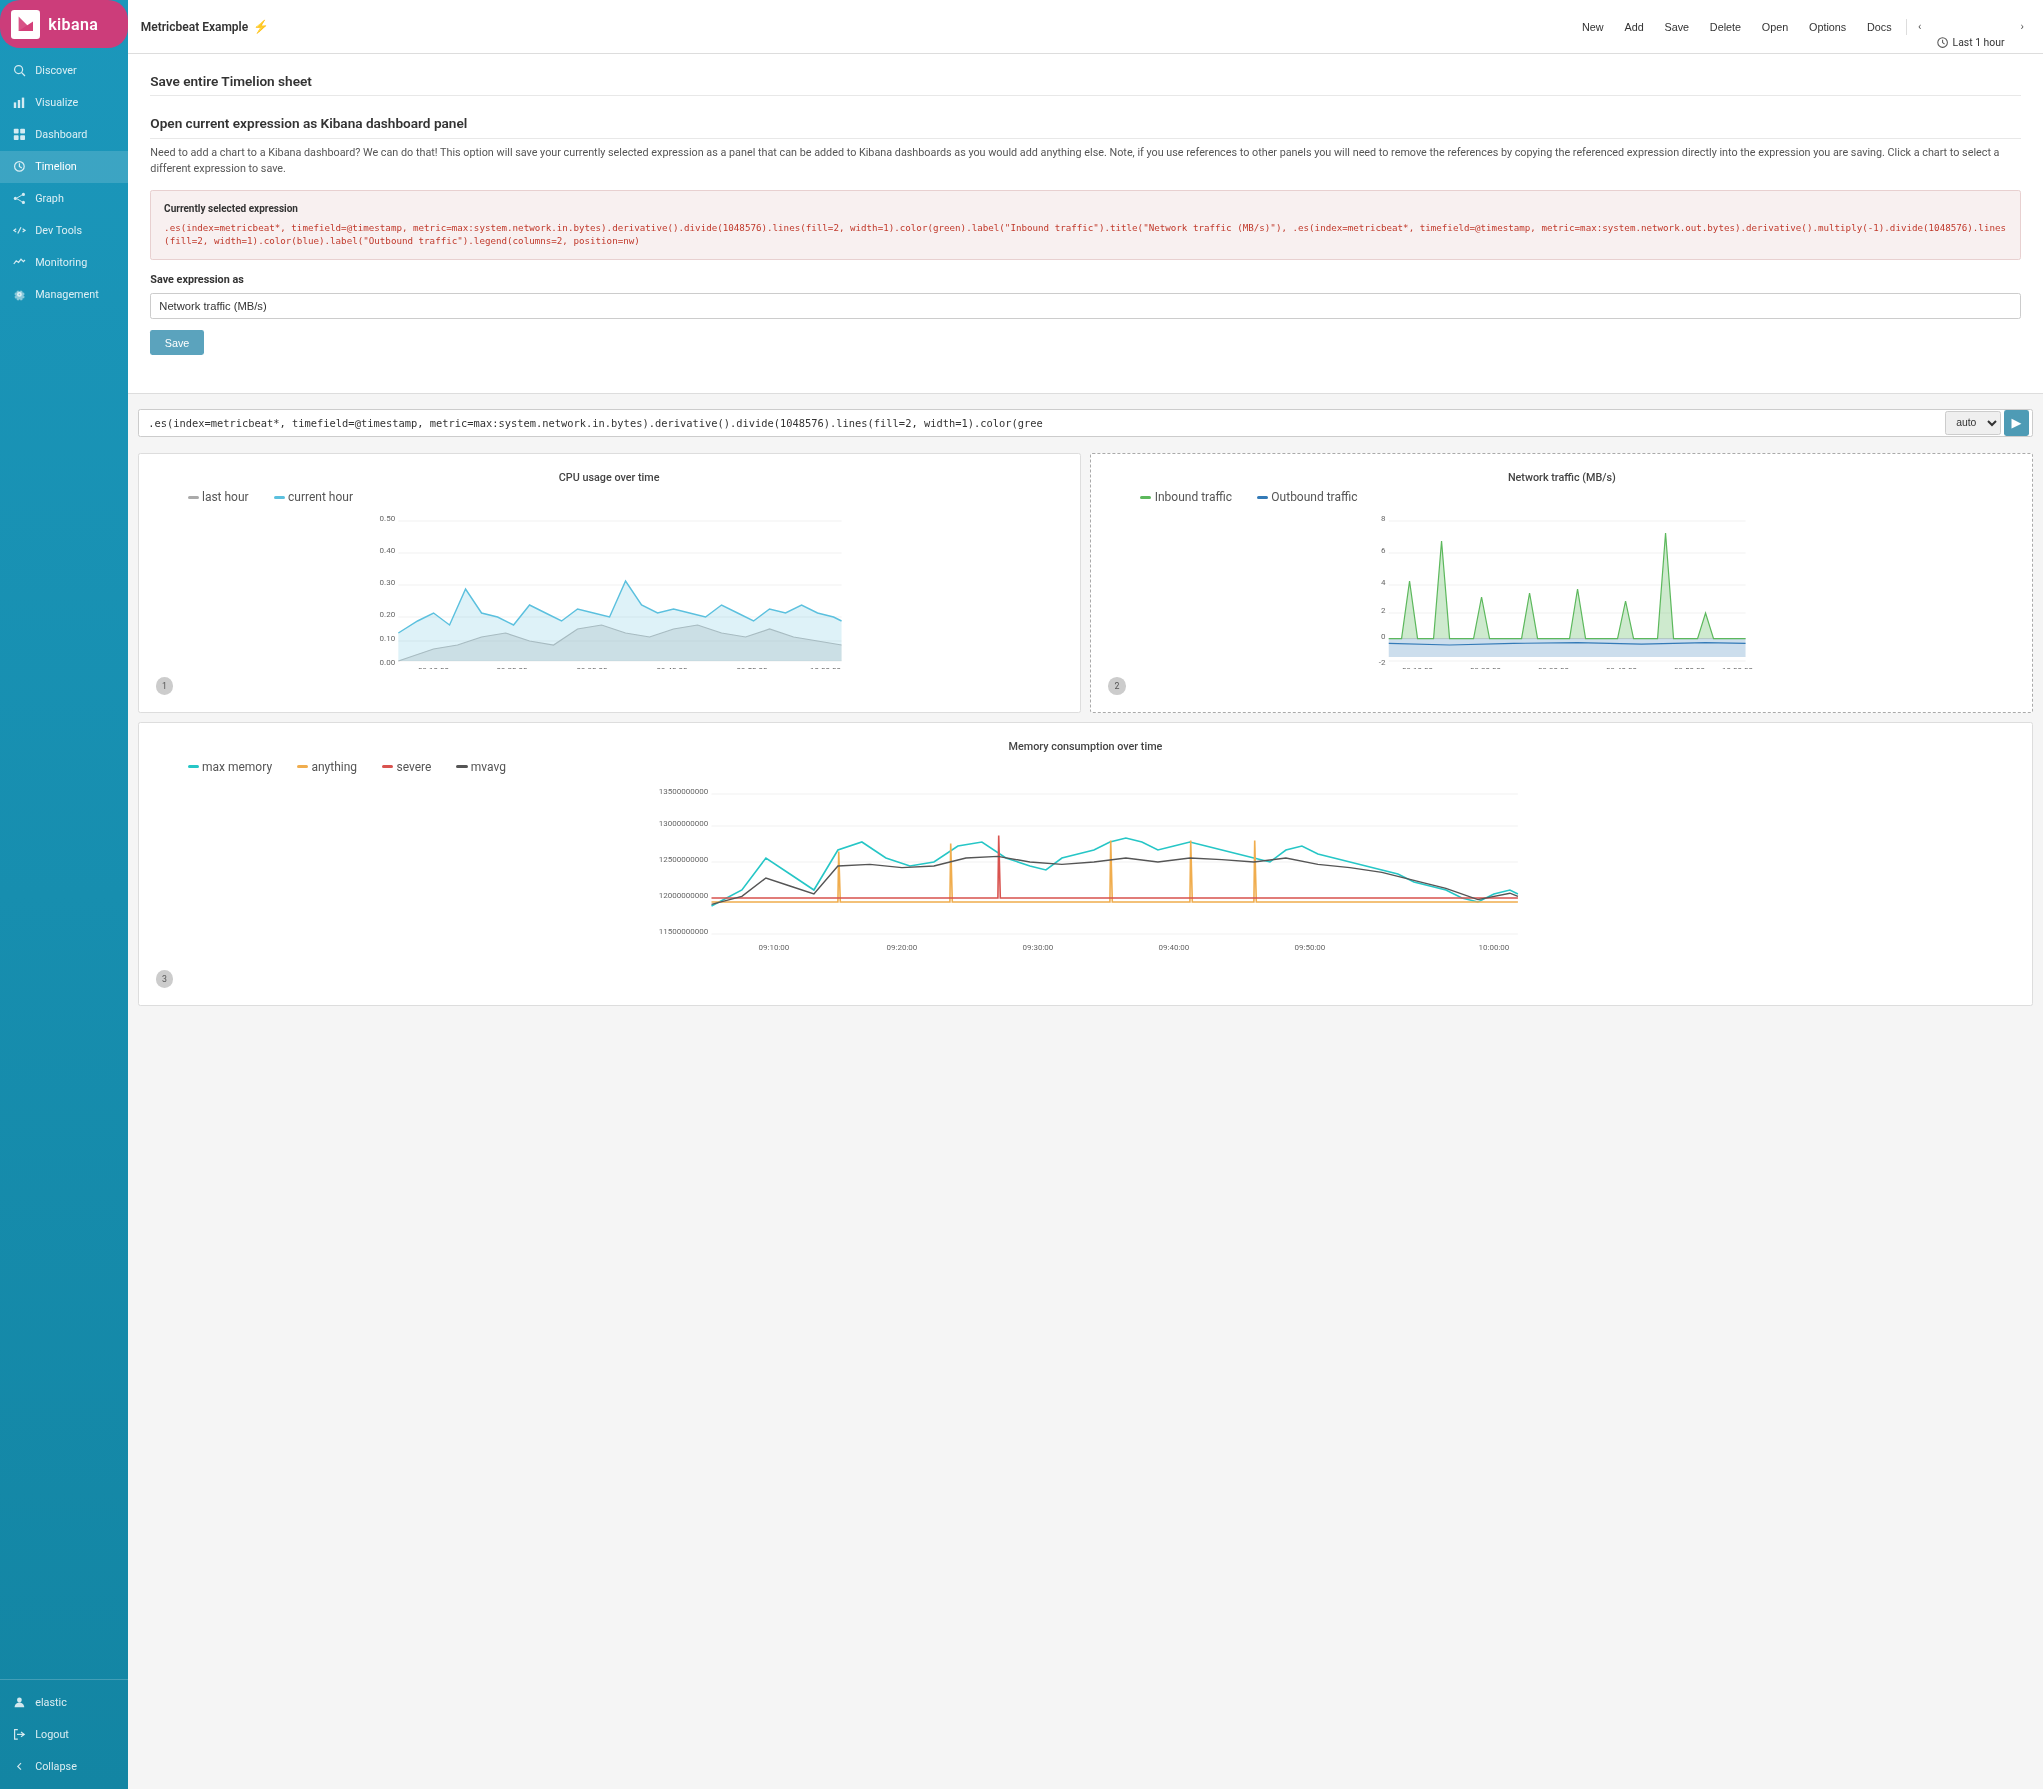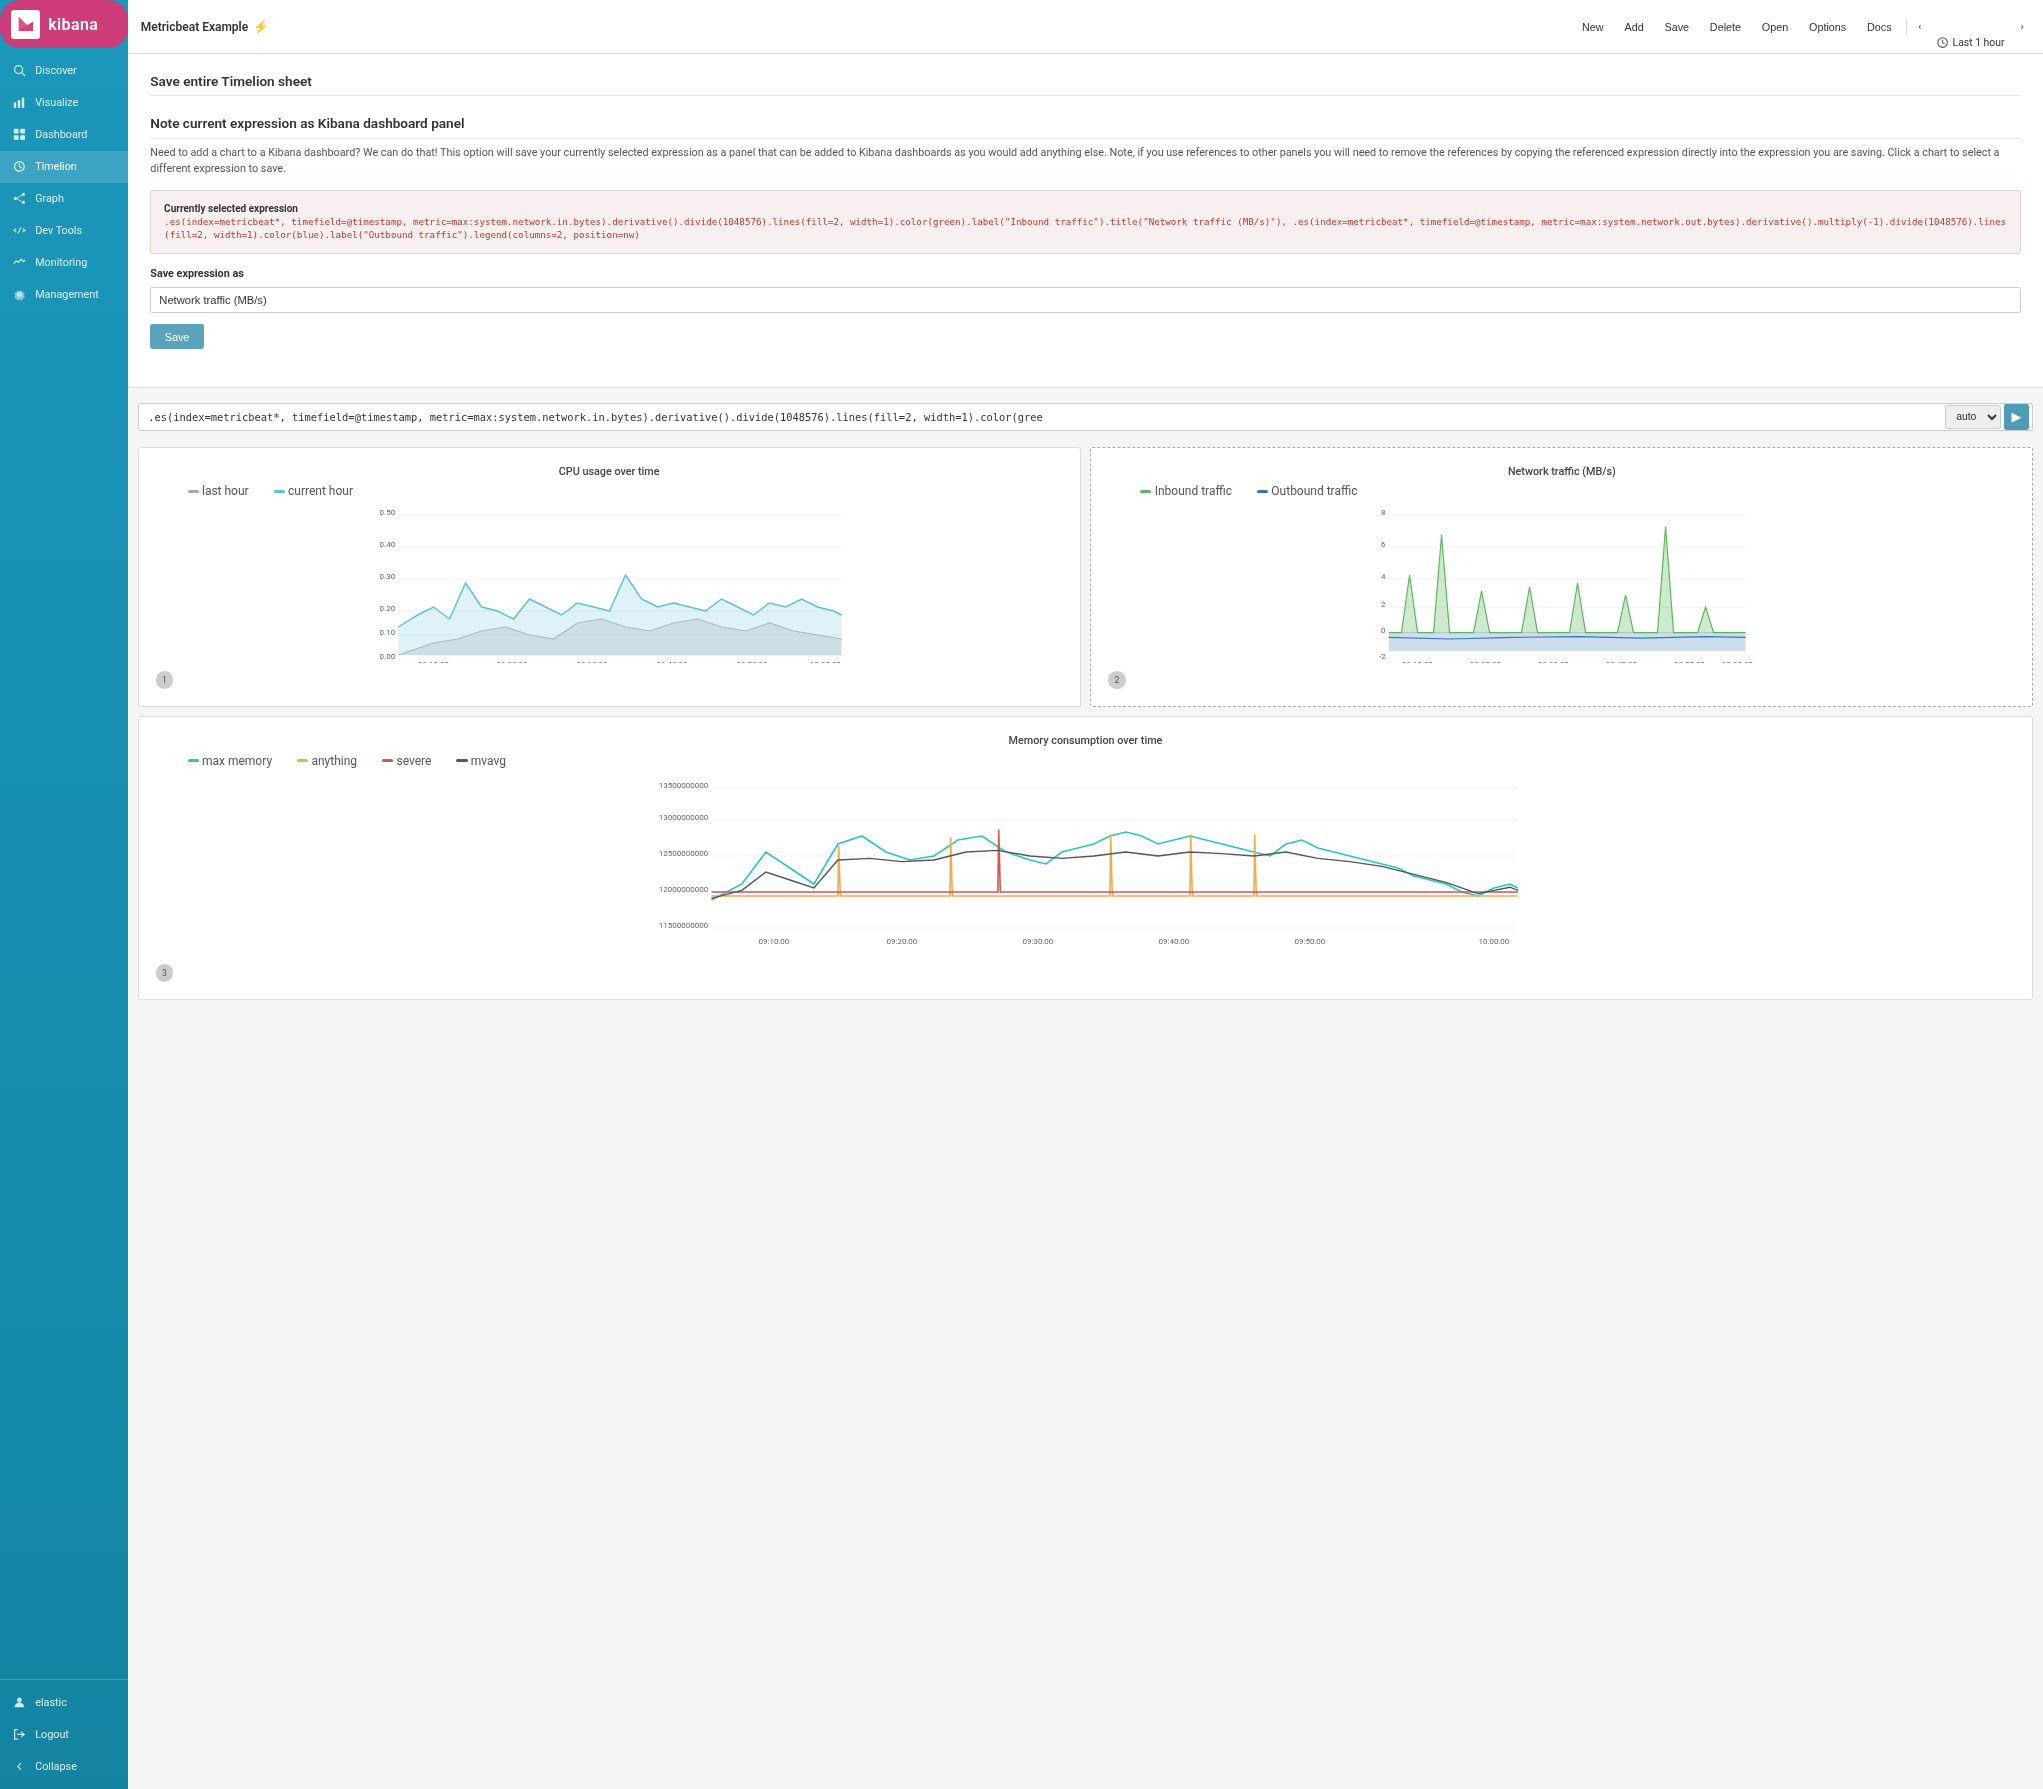--- a/index.html
+++ b/index.html
@@ -223,21 +223,21 @@
       border: 0.8px solid #e8d0d0;
       border-radius: 2.4px;
       padding: 11.2px 12.8px;
       margin: 12.8px 0;
       font-size: 10px;
     }
 
     .expression-label {
       font-weight: 700;
       color: #333;
-      margin-bottom: 1px;
+      margin-bottom: 7px;
     }
 
     .expression-code {
       color: #c0392b;
       font-family: monospace;
       font-size: 9.2px;
       line-height: 1.5;
       word-break: break-all;
     }
 
@@ -562,21 +562,21 @@
 
   <div class="content">
 
     <div class="save-panel">
 
       <div class="save-section">
         <div class="save-section-title">Save entire Timelion sheet</div>
       </div>
 
       <div class="save-section save-section2">
-        <div class="save-section-title">Note current expression as Kibana dashboard panel</div>
+        <div class="save-section-title">Open current expression as Kibana dashboard panel</div>
         <p class="save-section-desc">Need to add a chart to a Kibana dashboard? We can do that! This option will save your currently selected expression as a panel that can be added to Kibana dashboards as you would add anything else. Note, if you use references to other panels you will need to remove the references by copying the referenced expression directly into the expression you are saving. Click a chart to select a different expression to save.</p>
 
         <div class="expression-box">
           <div class="expression-label">Currently selected expression</div>
           <div class="expression-code">.es(index=metricbeat*, timefield=@timestamp, metric=max:system.network.in.bytes).derivative().divide(1048576).lines(fill=2, width=1).color(green).label("Inbound traffic").title("Network traffic (MB/s)"), .es(index=metricbeat*, timefield=@timestamp, metric=max:system.network.out.bytes).derivative().multiply(-1).divide(1048576).lines(fill=2, width=1).color(blue).label("Outbound traffic").legend(columns=2, position=nw)</div>
         </div>
 
         <div class="save-as-label">Save expression as</div>
         <input class="save-input" type="text" value="Network traffic (MB/s)" style="">
 

